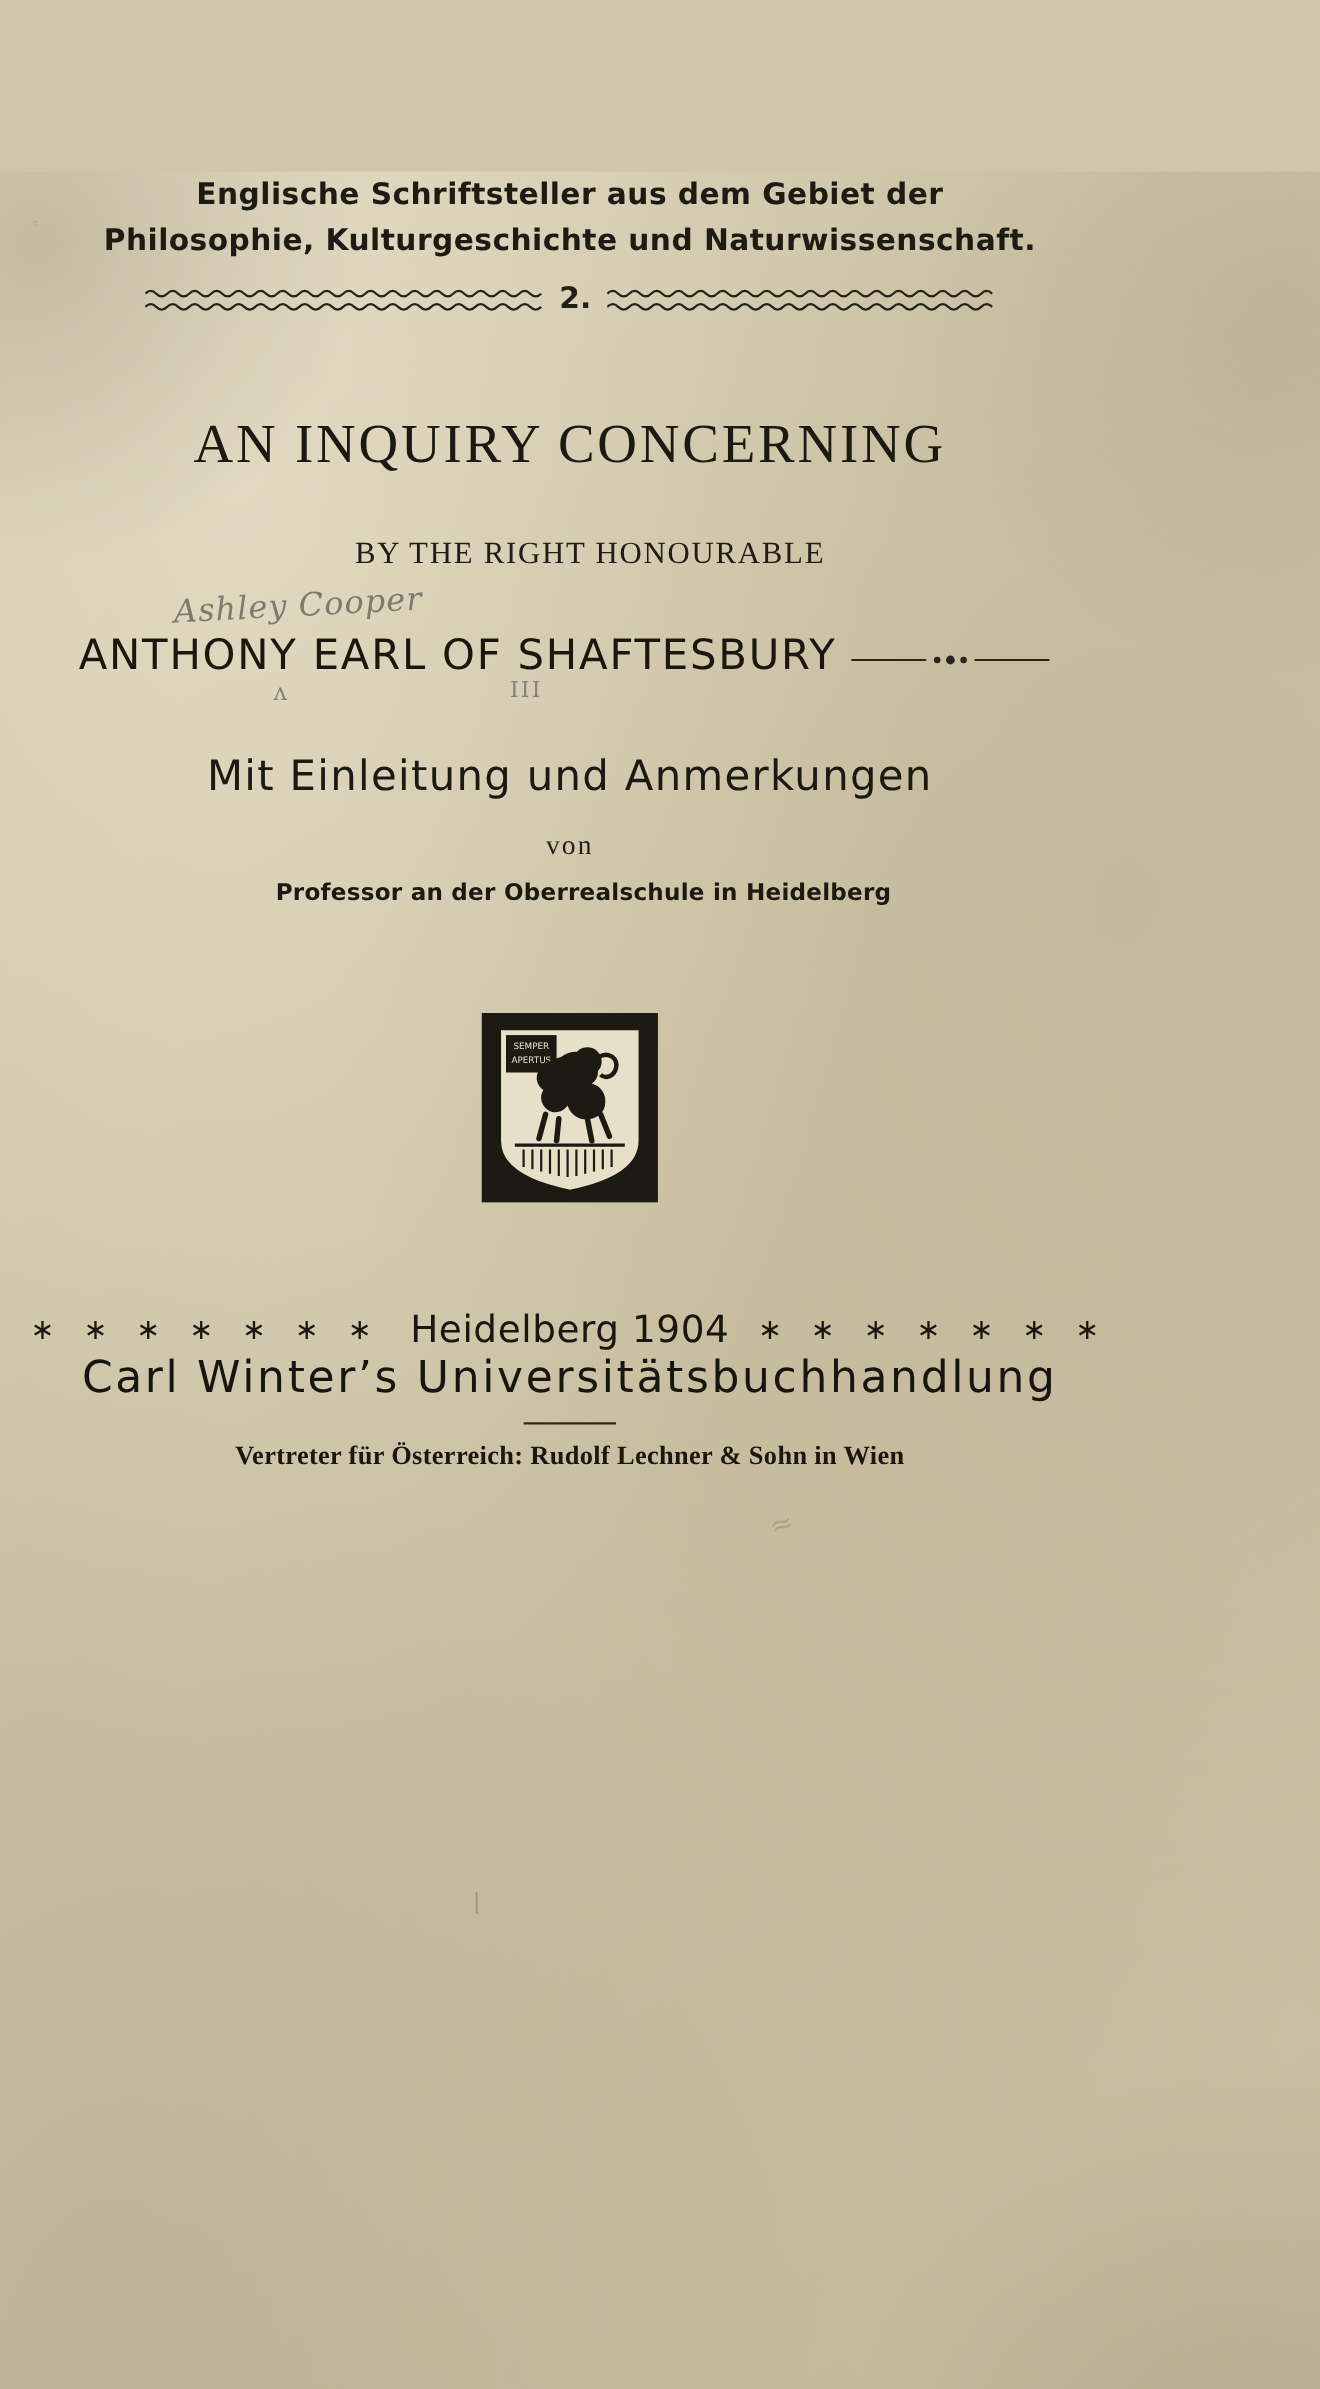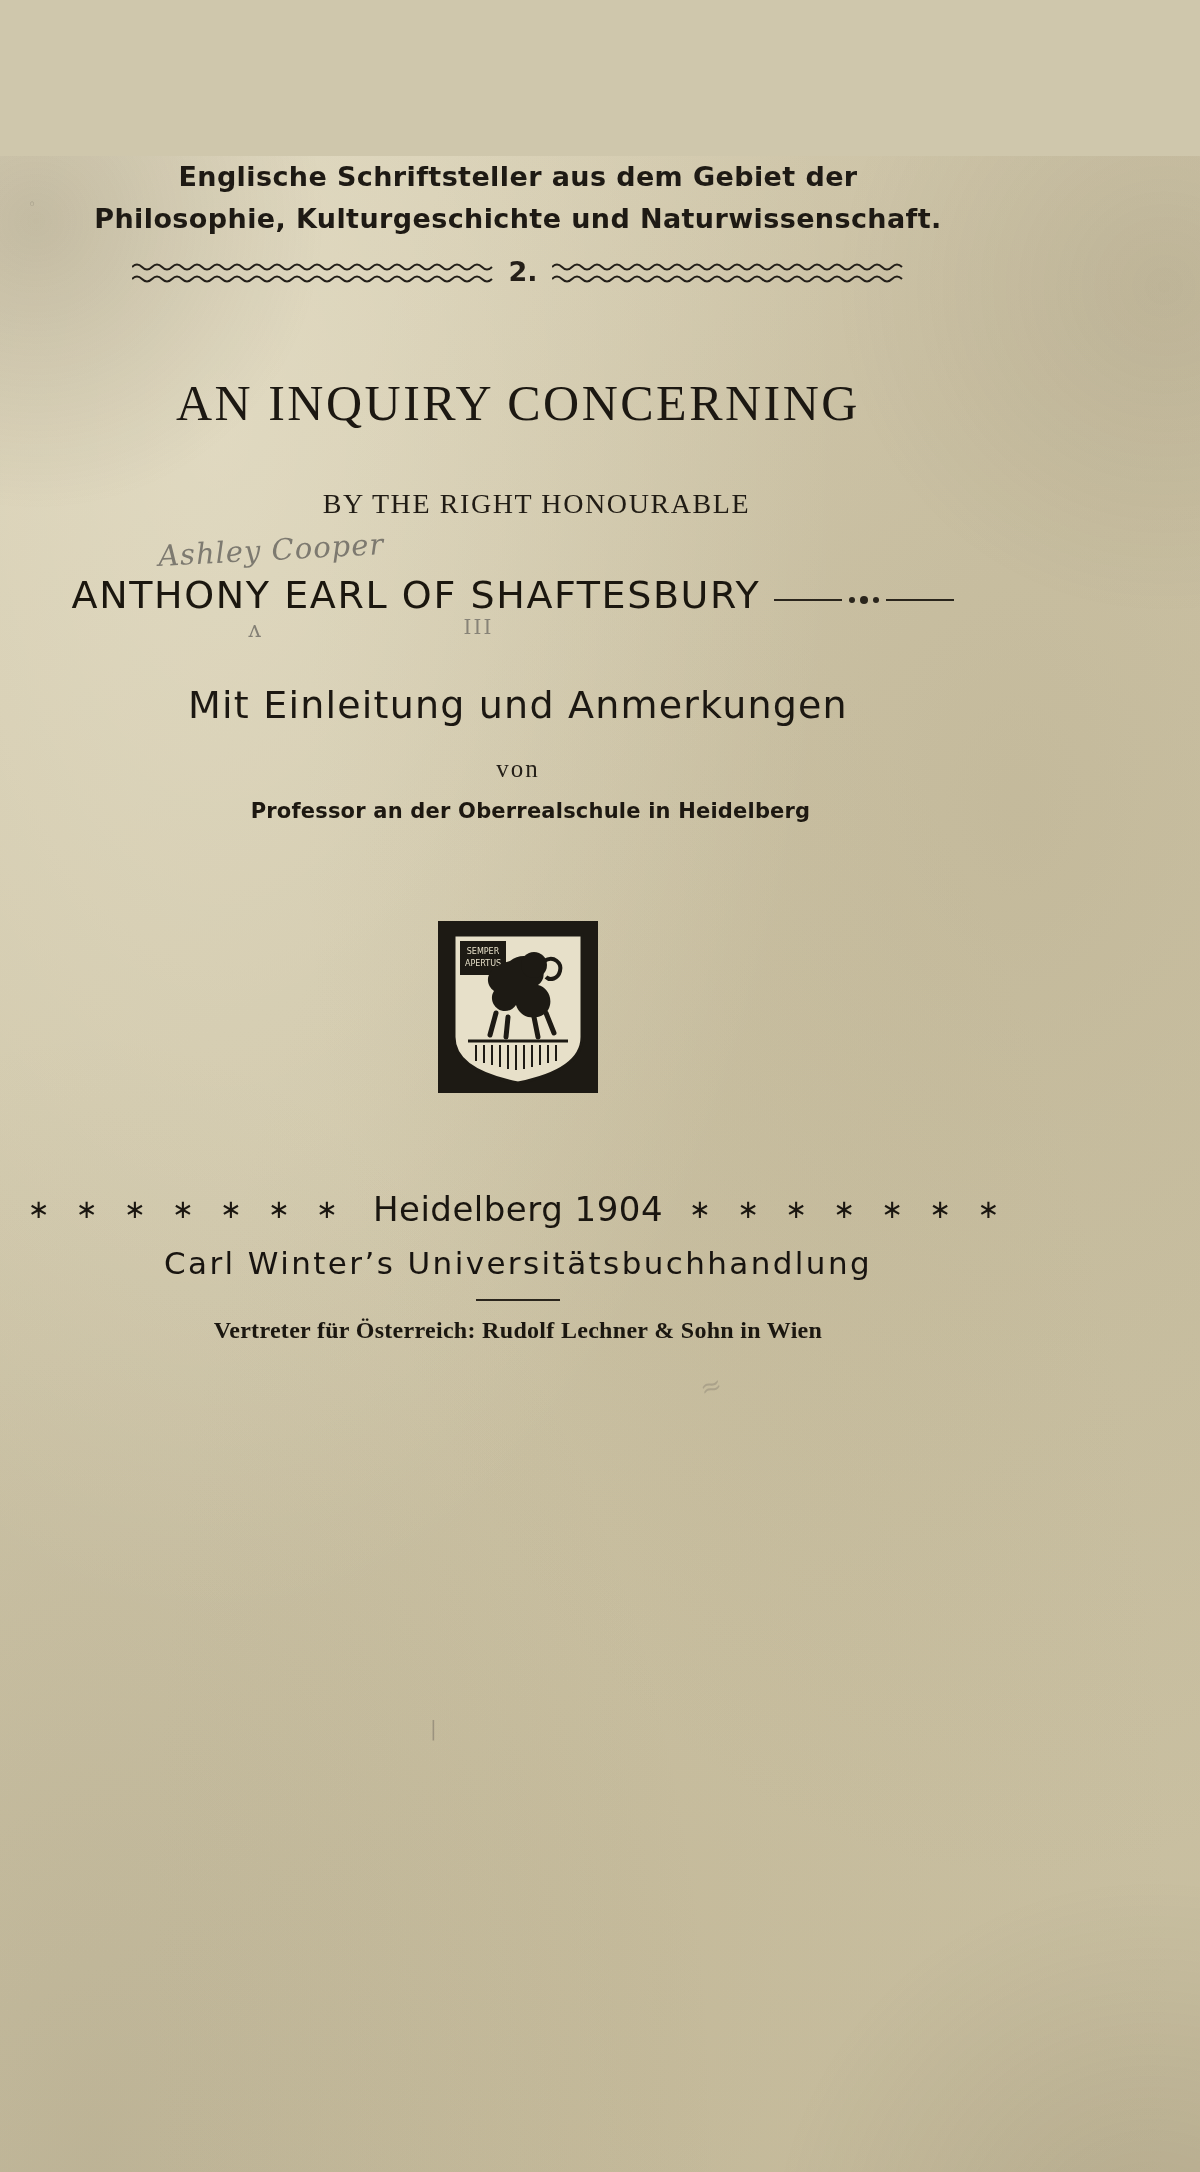--- a/index.html
+++ b/index.html
@@ -209,23 +209,22 @@
     display: flex;
     align-items: center;
     justify-content: center;
     gap: 26px;
   }
   .stars {
     font-size: 26px;
     letter-spacing: 9px;
   }
   .publisher {
-    margin-top: 16px;
-    font-family: "DejaVu Sans", sans-serif;
-    font-size: 31px;
+    font-family: "DejaVu Sans", sans-serif;
+    font-size: 40px;
     font-weight: 400;
     letter-spacing: 2.4px;
     color: #181410;
   }
   .short-rule {
     width: 84px;
     height: 2px;
     background: #2a251c;
     margin: 18px auto 0;
   }

